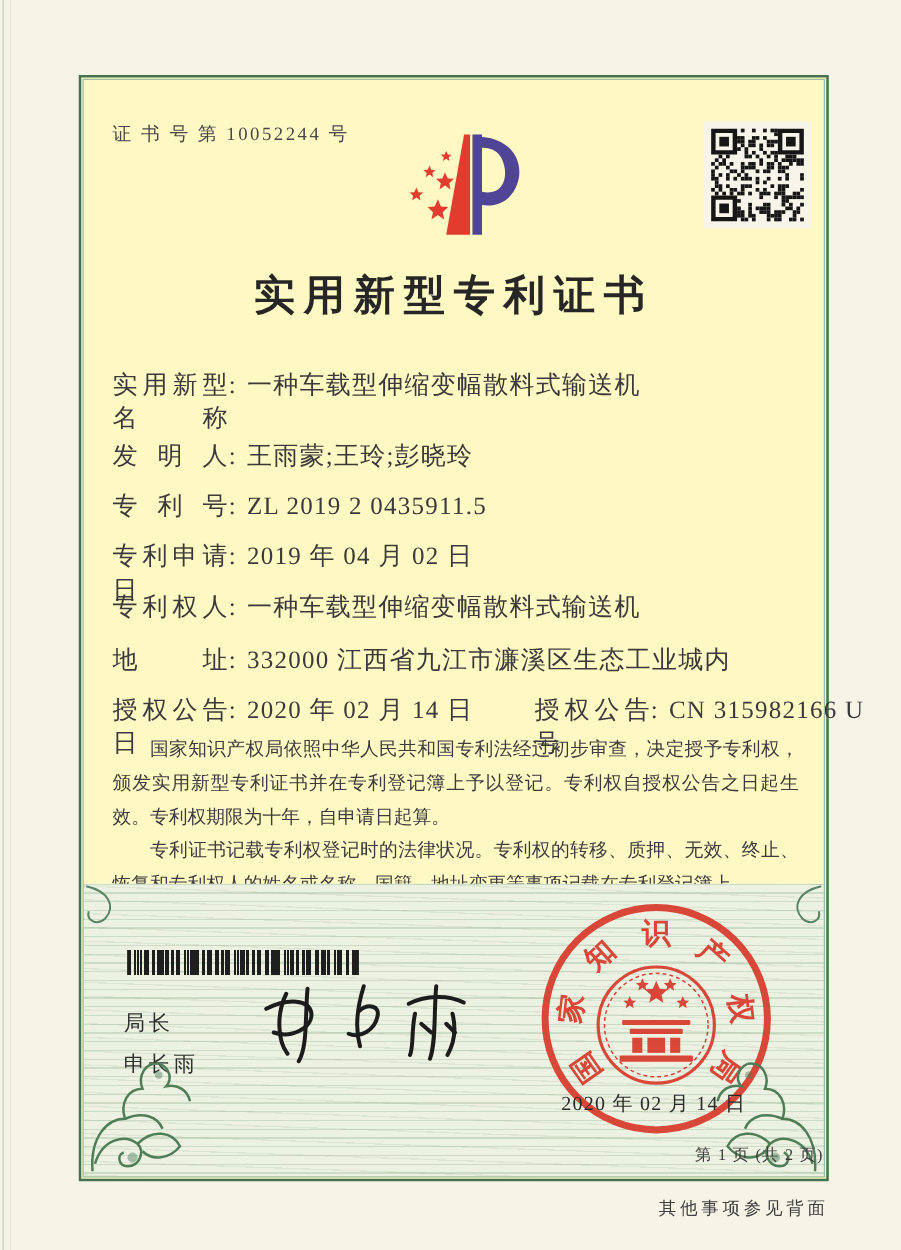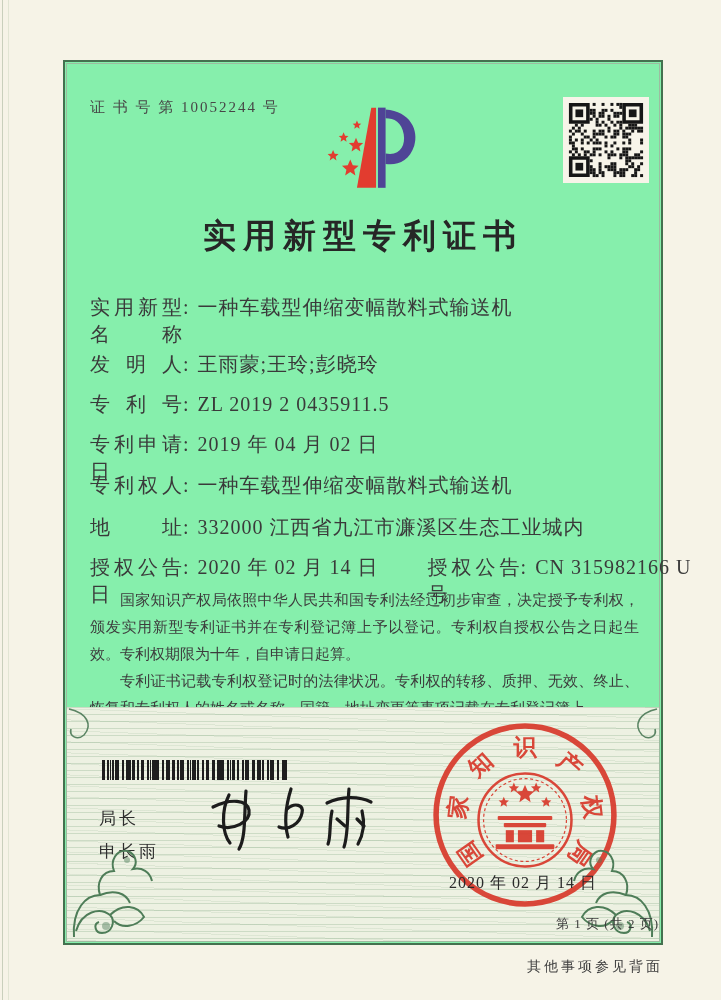--- a/index.html
+++ b/index.html
@@ -6,21 +6,21 @@
   body{
     width:721px;height:1000px;position:relative;overflow:hidden;
     background:#f6f3e7;
     font-family:"Liberation Serif","DejaVu Serif",serif;
     color:#3b3b3b;
   }
   .page-edge{position:absolute;left:2px;top:0;bottom:0;width:5px;
     border-left:1px solid #c9cfbc;border-right:1px solid #e2e5d4;}
   .frame{
     position:absolute;left:63px;top:60px;width:600px;height:885px;
-    border:2px solid #44714f;box-sizing:border-box;background:#86efac;
+    border:2px solid #44714f;box-sizing:border-box;background:#fef9c3;
   }
   .frame::after{content:"";position:absolute;inset:1px;border:1px solid #9dbba0;pointer-events:none;}
   .cert-no{position:absolute;left:25px;top:36px;font-size:15px;letter-spacing:2px;color:#474747;}
   .logo{position:absolute;left:237px;top:38px;width:150px;height:105px;}
   .qr{position:absolute;left:498px;top:35px;width:86px;height:86px;}
   .title{position:absolute;left:0;right:0;top:152px;text-align:center;
     font-size:33px;font-weight:600;letter-spacing:7px;color:#262626;}
   .row{position:absolute;left:25px;right:18px;display:flex;align-items:baseline;font-size:20px;color:#3a3a3a;}
   .f-label{display:inline-block;width:92px;text-align:justify;text-align-last:justify;flex:0 0 92px;}
   .f-colon{margin-left:1px;}

